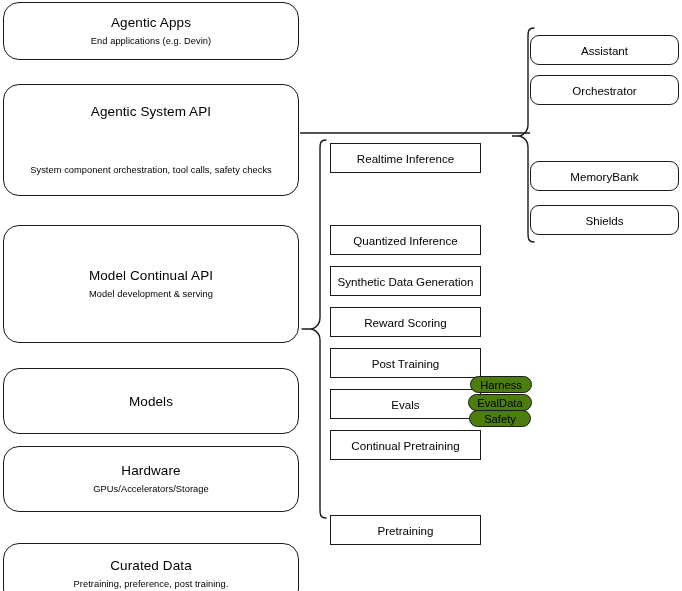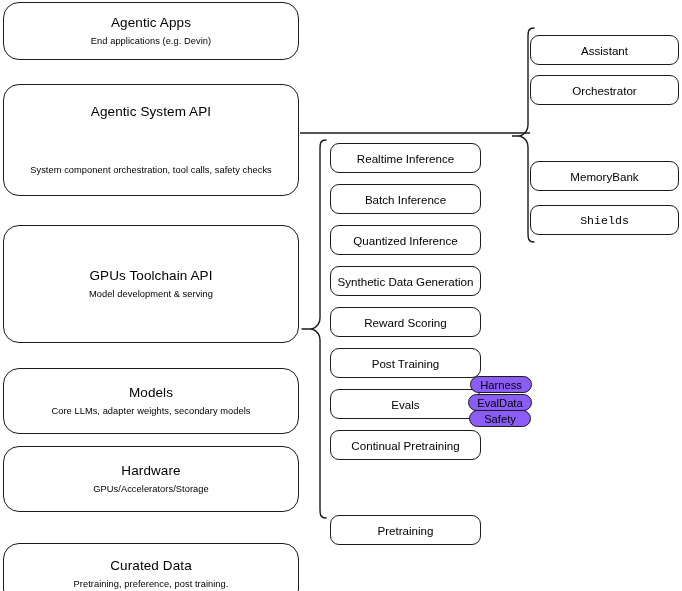--- a/index.html
+++ b/index.html
@@ -53,21 +53,21 @@
     color: #000;
     margin-top: 4px;
     letter-spacing: .05px;
   }
 
   
   .cap-box {
     left: 330px;
     width: 151px;
     height: 30px;
-    border-radius: 9px;
+    border-radius: 0;
     border-width: 1.4px;
     font-size: 11.6px;
     z-index: 3;
   }
   .cap-box span { display: block; }
 
   
   .comp-box {
     left: 530px;
     width: 149px;
@@ -77,21 +77,21 @@
     font-size: 11.6px;
     z-index: 3;
   }
 
   
   .pill {
     position: absolute;
     box-sizing: border-box;
     border: 1.4px solid #1b1b1b;
     border-radius: 999px;
-    background: #8b5cf6;
+    background: #4d7c0f;
     display: flex;
     align-items: center;
     justify-content: center;
     font-size: 11.2px;
     height: 17px;
     z-index: 6;
   }
 
   
   .brace {
@@ -112,27 +112,26 @@
     <div class="layer-title">Agentic Apps</div>
     <div class="layer-sub">End applications (e.g. Devin)</div>
   </div>
 
   <div class="rbox layer-box" style="top:84px;height:112px;gap:40px;">
     <div class="layer-title">Agentic System API</div>
     <div class="layer-sub">System component orchestration, tool calls, safety checks</div>
   </div>
 
   <div class="rbox layer-box" style="top:225px;height:118px;">
-    <div class="layer-title">GPUs Toolchain API</div>
+    <div class="layer-title">Model Continual API</div>
     <div class="layer-sub">Model development &amp; serving</div>
   </div>
 
   <div class="rbox layer-box" style="top:368px;height:66px;">
     <div class="layer-title">Models</div>
-    <div class="layer-sub">Core LLMs, adapter weights, secondary models</div>
   </div>
 
   <div class="rbox layer-box" style="top:446px;height:66px;">
     <div class="layer-title">Hardware</div>
     <div class="layer-sub">GPUs/Accelerators/Storage</div>
   </div>
 
   <div class="rbox layer-box" style="top:543px;height:62px;">
     <div class="layer-title">Curated Data</div>
     <div class="layer-sub">Pretraining, preference, post training.</div>
@@ -149,23 +148,20 @@
              C 20 186, 17 189, 12 191
              C 17 193, 20 196, 20 202
              L 20 371
              C 20 376, 20 380, 26 380" fill="none" stroke="#1b1b1b" stroke-width="1.4" stroke-linecap="round"></path>
     <line x1="12" y1="191" x2="2" y2="191" stroke="#1b1b1b" stroke-width="1.4" stroke-linecap="round"></line>
   </svg>
 
   <div class="rbox cap-box" style="top:143px;">
     <span>Realtime Inference</span>
   </div>
-  <div class="rbox cap-box" style="top:184px;">
-    <span>Batch Inference</span>
-  </div>
   <div class="rbox cap-box" style="top:225px;">
     <span>Quantized Inference</span>
   </div>
   <div class="rbox cap-box" style="top:266px;">
     <span>Synthetic Data Generation</span>
   </div>
   <div class="rbox cap-box" style="top:307px;">
     <span>Reward Scoring</span>
   </div>
   <div class="rbox cap-box" style="top:348px;">
@@ -204,17 +200,17 @@
 
   <div class="rbox comp-box" style="top:35px;">
     <span>Assistant</span>
   </div>
   <div class="rbox comp-box" style="top:75px;">
     <span>Orchestrator</span>
   </div>
   <div class="rbox comp-box" style="top:161px;">
     <span>MemoryBank</span>
   </div>
-  <div class="rbox comp-box" style="top:205px;font-family:Liberation Mono, monospace;">
+  <div class="rbox comp-box" style="top:205px;">
     <span>Shields</span>
   </div>
 
 </div>
 
 </body></html>

